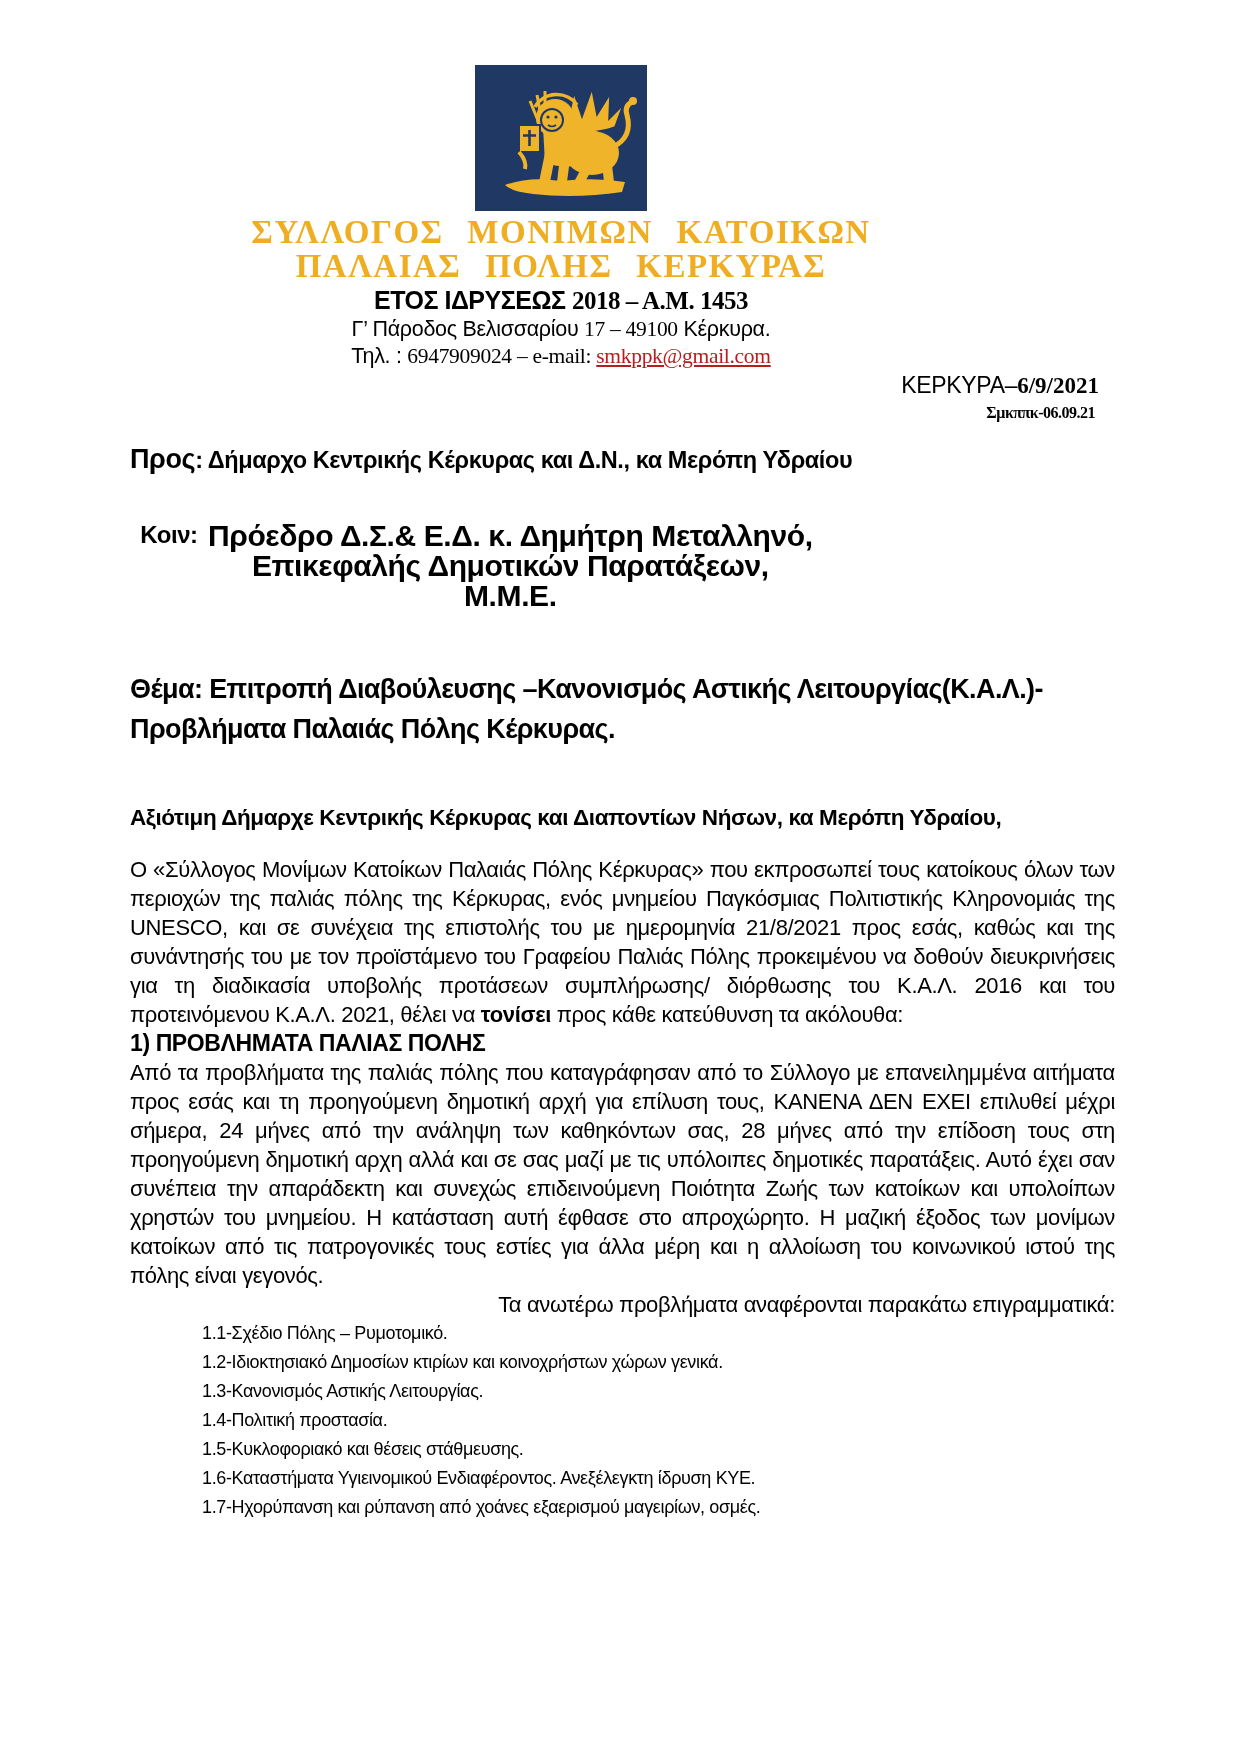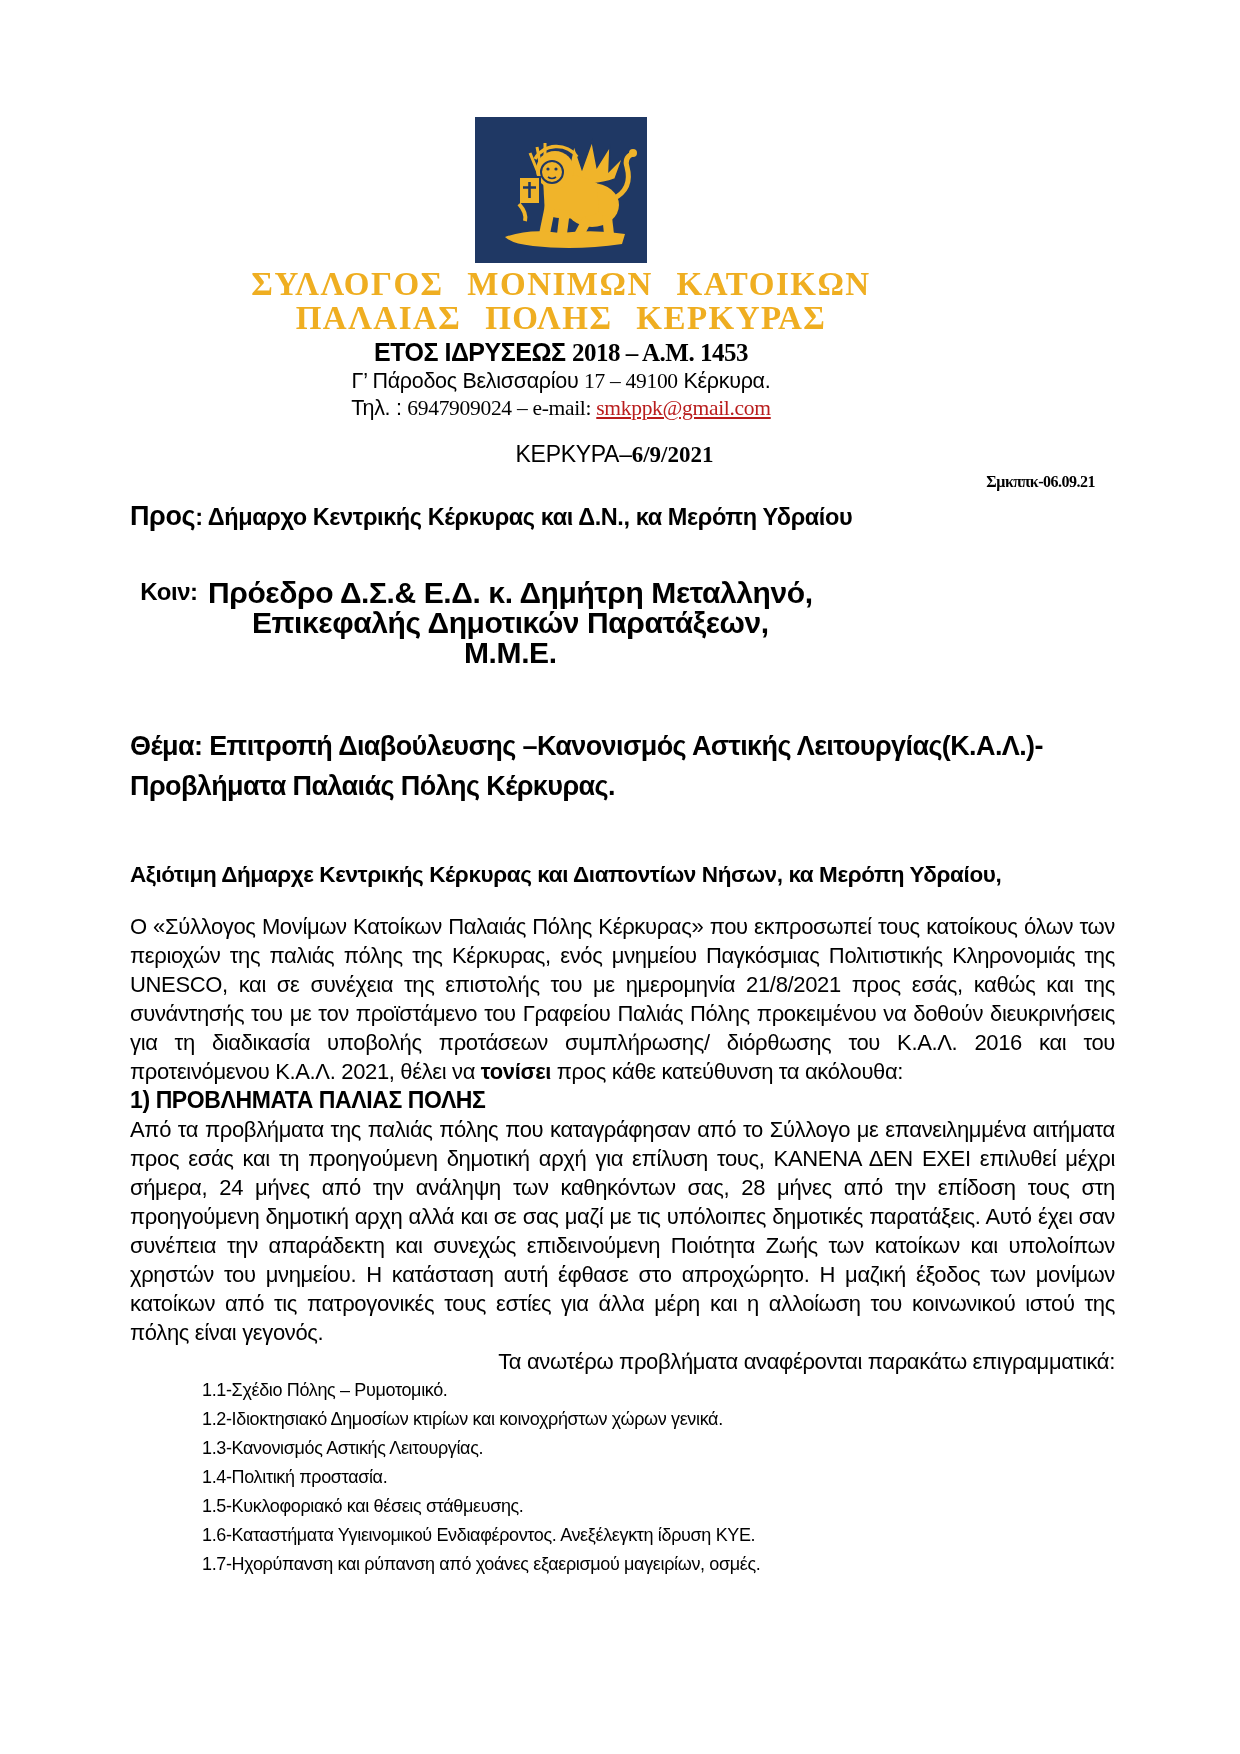--- a/index.html
+++ b/index.html
@@ -1,21 +1,21 @@
 <!DOCTYPE html>
 <html><head>
 <meta charset="utf-8">
 <style>
   html,body{margin:0;padding:0;}
   .page{
     position:relative;
     width:1240px;height:1754px;
     background:#ffffff;
     box-sizing:border-box;
-    padding:117px 125px 0 130px;
+    padding:65px 125px 0 130px;
     font-family:"Liberation Sans",sans-serif;
     color:#000;
     overflow:hidden;
   }
   
   .header-center{width:862px;text-align:center;}
   .flag{
     width:172px;height:146px;margin:0 auto;display:block;
   }
   .org-line{
@@ -33,27 +33,27 @@
   .founding .num{font-family:"Liberation Serif",serif;font-weight:bold;}
   .addr{font-size:21.5px;line-height:27px;letter-spacing:-0.3px;}
   .addr .num{font-family:"Liberation Serif",serif;}
   .contact{font-size:21.5px;line-height:27px;letter-spacing:-0.3px;}
   .contact .num{font-family:"Liberation Serif",serif;}
   .email-link{
     font-family:"Liberation Serif",serif;
     color:#b91c1c;text-decoration:underline;cursor:pointer;
   }
   
-  .dateline{margin-top:17px;text-align:center;padding-right:16px;line-height:30px;}
+  .dateline{margin-top:0;text-align:right;padding-right:16px;line-height:30px;}
   .dateline .place{font-size:23px;letter-spacing:-0.3px;}
   .dateline .date{font-size:23px;font-weight:bold;font-family:"Liberation Serif",serif;}
   .refline{text-align:right;padding-right:20px;font-family:"Liberation Serif",serif;
     font-weight:bold;font-size:16px;line-height:20px;letter-spacing:-0.5px;}
   
-  .to-line{margin-top:6px;line-height:36px;letter-spacing:-0.4px;}
+  .to-line{margin-top:18px;line-height:36px;letter-spacing:-0.4px;}
   .to-label{font-size:27px;font-weight:bold;}
   .to-value{font-size:23.5px;font-weight:bold;}
   .cc-block{margin-top:40px;display:flex;text-align:center;}
   .cc-label{font-size:24px;font-weight:bold;width:78px;flex:none;letter-spacing:-0.4px;}
   .cc-values{font-size:30px;font-weight:bold;line-height:30px;letter-spacing:-0.4px;}
   
   .subject{
     margin-top:58px;font-size:27px;font-weight:bold;line-height:40px;
     letter-spacing:-0.6px;
   }

